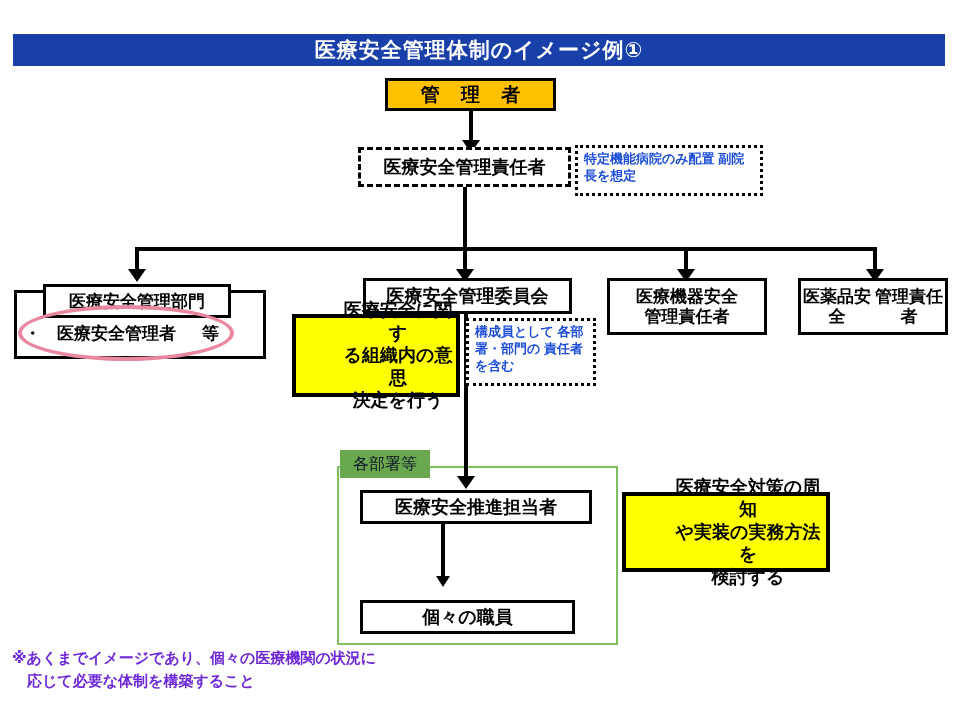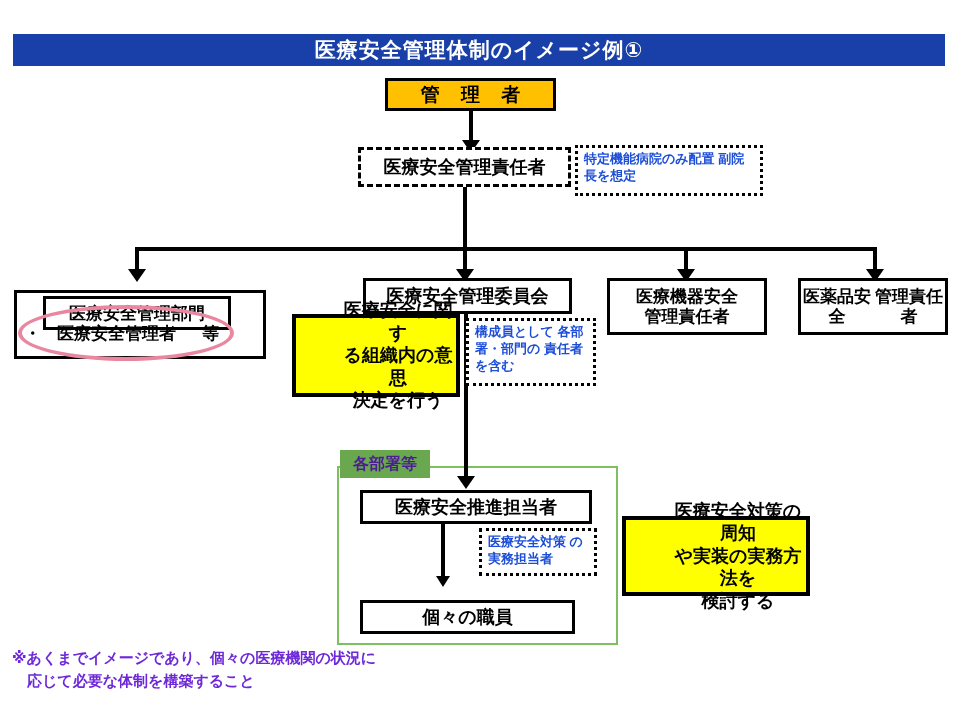--- a/index.html
+++ b/index.html
@@ -161,22 +161,22 @@
     position: absolute;
     box-sizing: border-box;
     border: 2px solid #7fbf60;
     background: transparent;
     z-index: 1;
   }
   .green-tab {
     position: absolute;
     box-sizing: border-box;
     background: #6aa84f;
-    color: #4c1d95;
-    font-weight: bold;
+    color: #0f172a;
+    font-weight: normal;
     display: flex;
     align-items: center;
     justify-content: center;
     z-index: 8;
   }
 
   
   .footnote {
     position: absolute;
     left: 12px;
@@ -215,21 +215,21 @@
   <div class="vline" style="left:463px; top:247px; height:26px;"></div>
   <div class="arrowhead" style="left:456px; top:269px;"></div>
 
   <div class="vline" style="left:684px; top:247px; height:26px;"></div>
   <div class="arrowhead" style="left:677px; top:269px;"></div>
 
   <div class="vline" style="left:873px; top:247px; height:26px;"></div>
   <div class="arrowhead" style="left:866px; top:269px;"></div>
 
   <div class="dept-outer" style="left:14px; top:290px; width:252px; height:69px;"></div>
-  <div class="dept-header" style="left:43px; top:296px; width:188px; height:34px; font-size:17px;">医療安全管理部門</div>
+  <div class="dept-header" style="left:43px; top:284px; width:188px; height:34px; font-size:17px;">医療安全管理部門</div>
   <div class="dept-row" style="left:24px; top:318px; width:230px; height:30px; font-size:17px;">
     <span class="dept-bullet">・</span>
     <span>医療安全管理者</span>
     <span class="dept-suffix">等</span>
   </div>
   <div class="pink-ellipse" style="left:18px; top:305px; width:216px; height:56px;"></div>
 
   <div class="node" style="left:363px; top:278px; width:209px; height:36px; font-size:18px;">医療安全管理委員会</div>
 
   <div class="yellow" style="left:292px; top:314px; width:168px; height:83px; font-size:18px; white-space:pre-line;">医療安全に関す
@@ -251,28 +251,26 @@
   </div>
 
   <div class="vline" style="left:464px; top:314px; height:167px;"></div>
   <div class="arrowhead" style="left:457px; top:476px;"></div>
 
   <div class="green-box" style="left:337px; top:466px; width:281px; height:179px;"></div>
   <div class="green-tab" style="left:340px; top:450px; width:90px; height:28px; font-size:16px;">各部署等</div>
 
   <div class="node" style="left:360px; top:490px; width:232px; height:34px; font-size:18px;">医療安全推進担当者</div>
 
-  <div class="note" style="left:479px; top:528px; width:118px; height:48px; font-size:13px;">医療安全対策
-の実務担当者</div>
 
   <div class="vline" style="left:441px; top:524px; height:56px;"></div>
   <div class="arrowhead thin" style="left:436px; top:576px;"></div>
 
   <div class="node" style="left:360px; top:600px; width:215px; height:34px; font-size:18px;">個々の職員</div>
 
-  <div class="yellow" style="left:622px; top:492px; width:188px; height:80px; font-size:18px; white-space:pre-line;margin-top:24px;">医療安全対策の周知
+  <div class="yellow" style="left:622px; top:492px; width:208px; height:80px; font-size:18px; white-space:pre-line;">医療安全対策の周知
 や実装の実務方法を
 検討する</div>
 
   <div class="footnote">※あくまでイメージであり、個々の医療機関の状況に
 　応じて必要な体制を構築すること</div>
 
 </div>
 
 </body></html>

